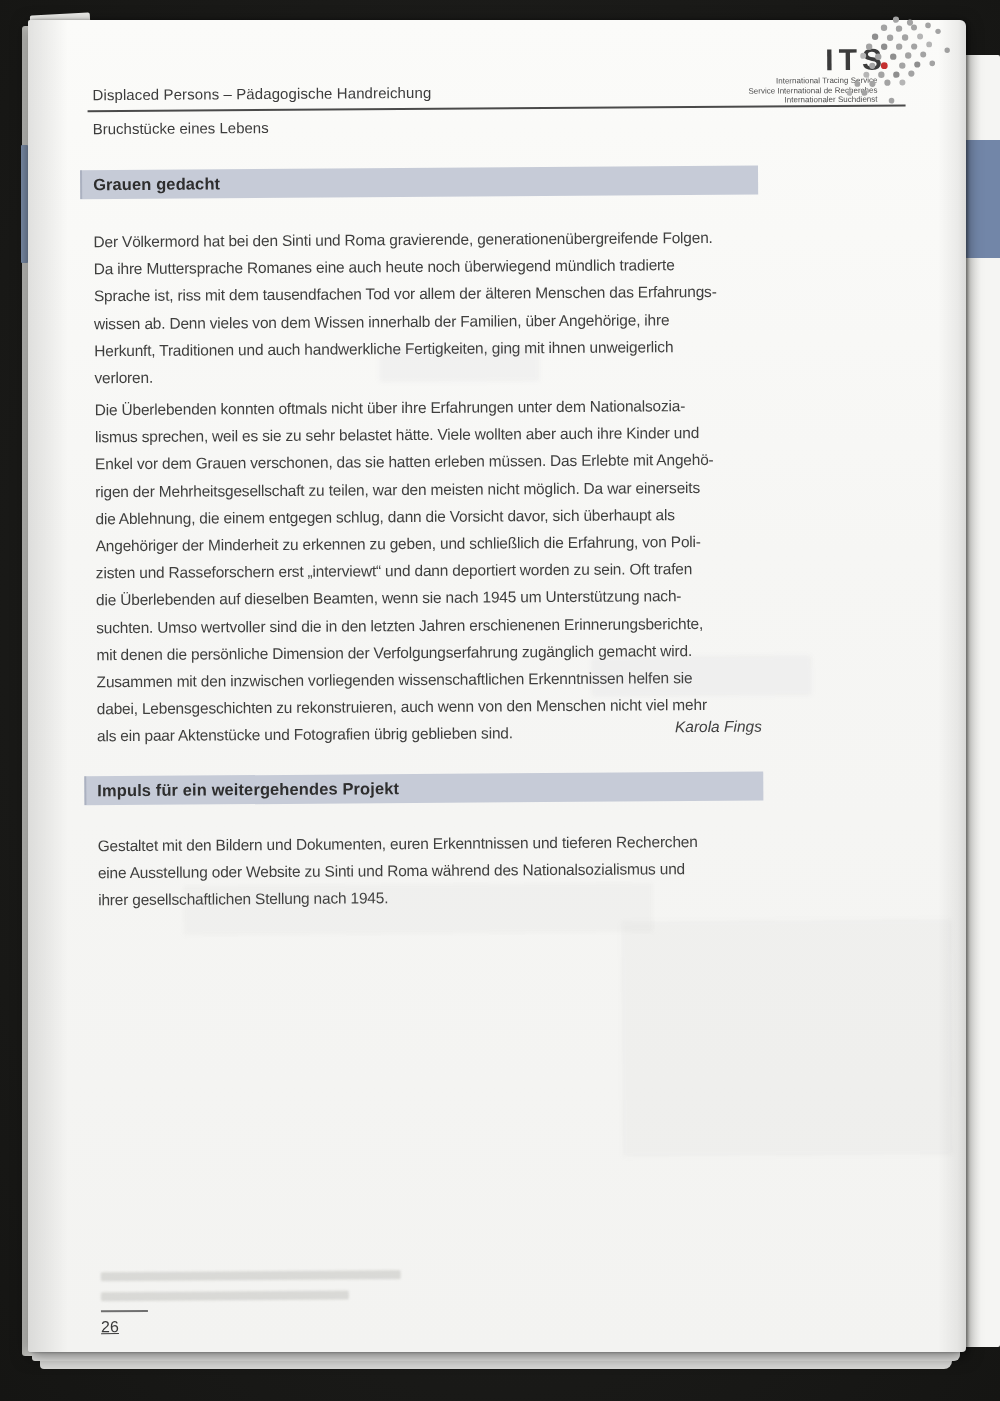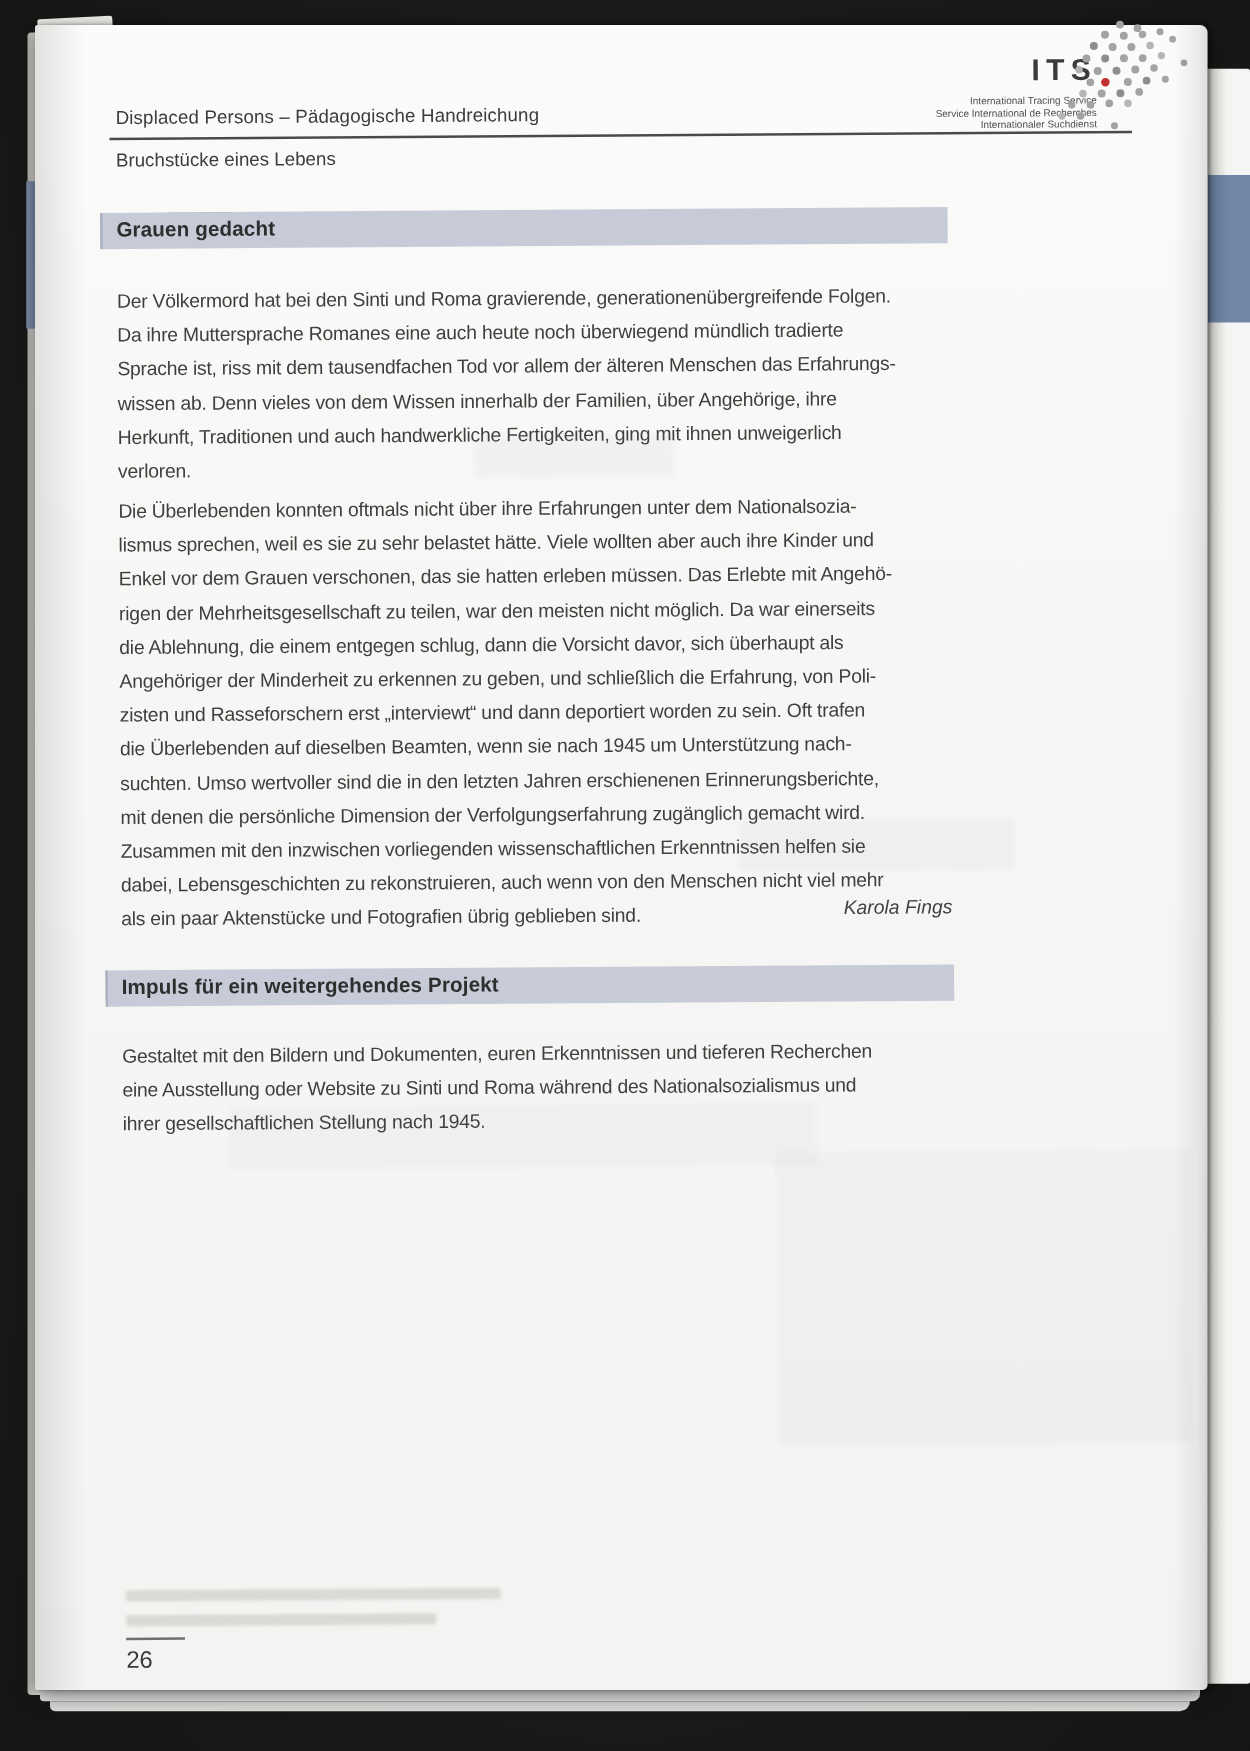--- a/index.html
+++ b/index.html
@@ -34,21 +34,21 @@
   .corner{position:absolute;left:30px;top:14px;width:60px;height:10px;background:#efefec;
     transform:rotate(-3deg);border-radius:2px;}
 
   .content{position:absolute;left:0;top:0;width:100%;height:100%;
     transform:rotate(-0.4deg);transform-origin:100px 150px;}
 
   .h-doc{position:absolute;left:65px;top:66px;font-size:15px;color:#3c3c3c;letter-spacing:0.1px;}
   .h-rule{position:absolute;left:60px;top:90px;width:818px;height:2px;background:#4a4a4a;}
   .h-sub{position:absolute;left:65px;top:100px;font-size:15px;color:#3c3c3c;}
 
-  .its-abbr{position:absolute;left:798px;top:28px;font-size:24px;font-weight:bold;
+  .its-abbr{position:absolute;left:798px;top:28px;font-size:30px;font-weight:bold;
     letter-spacing:5px;color:#3b3b3b;}
   .its-lines{position:absolute;left:630px;top:61px;width:220px;text-align:right;
     font-size:8px;line-height:9.5px;color:#4f4f4f;white-space:pre-line;}
   .its-dots{position:absolute;left:812px;top:0px;}
 
   .bar{position:absolute;left:52px;height:29px;background:#c6cbd7;display:flex;align-items:center;
     box-shadow:inset 2px 0 0 rgba(90,100,125,0.25);}
   .bar-label{font-size:16.5px;font-weight:bold;color:#2e2e2e;padding-left:13px;letter-spacing:0.1px;}
   .bar1{top:150px;width:678px;}
   .bar2{top:756px;width:679px;}
@@ -65,21 +65,21 @@
   .ghost{position:absolute;background:rgba(120,124,138,0.05);filter:blur(2px);border-radius:2px;}
   .ghost1{left:350px;top:330px;width:160px;height:34px;}
   .ghost2{left:560px;top:640px;width:220px;height:40px;}
   .ghost3{left:150px;top:866px;width:470px;height:50px;background:rgba(120,124,138,0.04);}
   .ghost4{left:588px;top:905px;width:330px;height:235px;background:rgba(130,130,140,0.05);}
   .fn-line{position:absolute;background:rgba(150,150,142,0.28);filter:blur(1.3px);height:9px;border-radius:2px;}
   .fn1{left:65px;top:1252px;width:300px;}
   .fn2{left:65px;top:1272px;width:248px;}
 
   .pn-rule{position:absolute;left:65px;top:1290px;width:47px;height:2px;background:#6f6f6f;}
-  .page-num{position:absolute;left:65px;top:1298px;font-size:19px;color:#3a3a3a;}
+  .page-num{position:absolute;left:65px;top:1298px;font-size:16px;color:#3a3a3a;text-decoration:underline;}
 </style>
 </head>
 <body>
 
 <div class="stage">
 
   <div class="left-sliver"></div>
   <div class="left-blue-tab"></div>
   <div class="page-next">
     <div class="page-next-band"></div>

